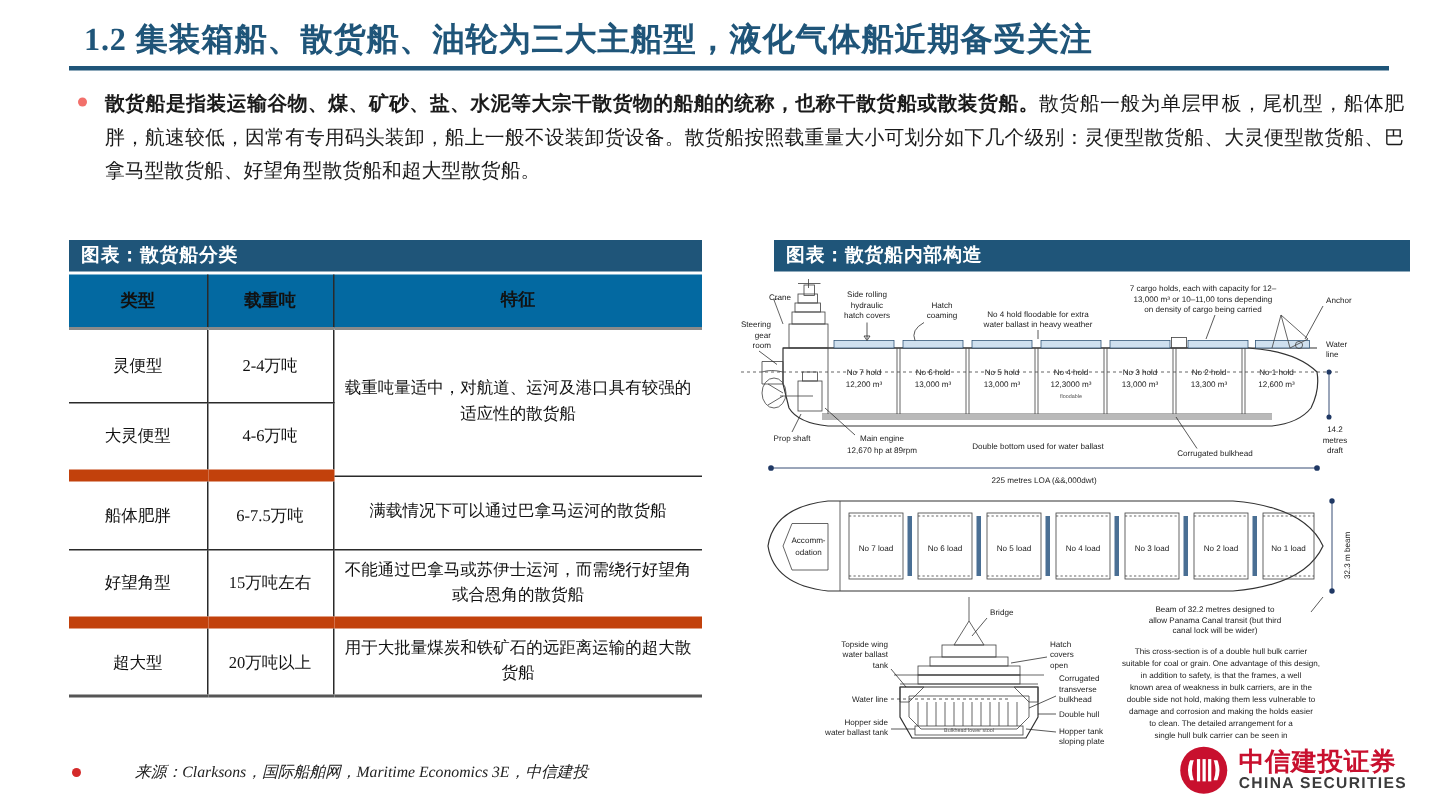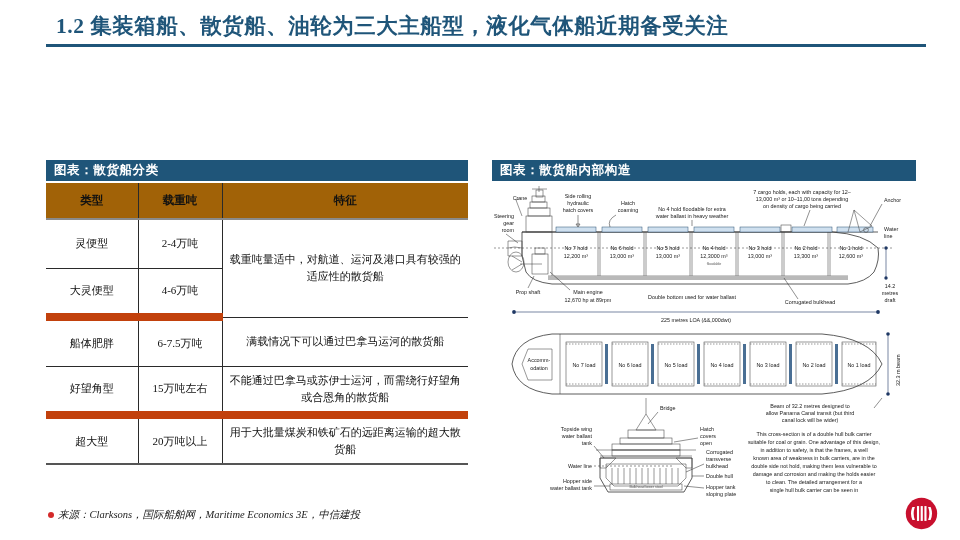--- a/index.html
+++ b/index.html
@@ -60,21 +60,21 @@
     border-collapse: collapse;
     font-family: "Liberation Serif", serif;
   }
   .tbl td, .tbl th {
     border-left: 1px solid #2a2a2a;
     border-right: 1px solid #2a2a2a;
     text-align: center; vertical-align: middle;
     font-size: 11px; color: #111; padding: 2px 4px;
   }
   .tbl thead th {
-    background: #a16207; height: 36px;
+    background: #0369a1; height: 36px;
     font-weight: bold; font-size: 11.5px;
     border-top: none; border-bottom: 2px solid #8a8a8a;
   }
   .tbl thead th.first { border-left: none; }
   .tbl thead th.last { border-right: none; }
   .tbl tbody td { height: 49px; border-bottom: 1px solid #2a2a2a; }
   .tbl tbody tr td.edgeL { border-left: none; }
   .tbl tbody tr td.edgeR { border-right: none; }
   .tbl tbody tr.thickline td { border-bottom: 8px solid #c2410c; }
   .tbl tbody tr:last-child td { border-bottom: 2px solid #555; }
@@ -82,25 +82,25 @@
   .col-dwt  { width: 84px; }
   .col-feat { width: 246px; line-height: 17px; padding: 4px 8px; }
 
   .source-line {
     position: absolute; left: 48px; top: 508px; width: 420px;
     display: flex; align-items: center; gap: 4px;
   }
   .source-dot { width: 6px; height: 6px; border-radius: 50%; background: #D42A2A; flex: 0 0 auto; }
   .source-text {
     font-family: "Liberation Serif", serif;
-    font-size: 10.5px; font-style: italic; color: #222; white-space: nowrap;
+    font-size: 10.5px; font-style: italic; color: #222; white-space: nowrap; margin-left: 32px;
   }
 
   
-  #right-panel-head { left: 492px; top: 160px; width: 424px; }
+  #right-panel-head { left: 516px; top: 160px; width: 424px; }
   .fig-wrap {
     position: absolute; left: 492px; top: 186px; width: 424px; height: 312px;
     background: #ffffff;
   }
   .fig-wrap svg { display: block; }
 
   .logo {
     position: absolute; right: 22px; bottom: 10px;
     display: flex; align-items: center; gap: 7px;
   }
@@ -119,20 +119,26 @@
 </head>
 <body>
 
 <div class="slide">
 
   <div class="title-row">
     <span class="title-text">1.2 集装箱船、散货船、油轮为三大主船型，液化气体船近期备受关注</span>
   </div>
   <div class="title-rule"></div>
 
+  <div class="lead">
+    <span class="lead-bullet"></span>
+    <div class="lead-body">
+      <b>散货船是指装运输谷物、煤、矿砂、盐、水泥等大宗干散货物的船舶的统称，也称干散货船或散装货船。</b><span>散货船一般为单层甲板，尾机型，船体肥胖，航速较低，因常有专用码头装卸，船上一般不设装卸货设备。散货船按照载重量大小可划分如下几个级别：灵便型散货船、大灵便型散货船、巴拿马型散货船、好望角型散货船和超大型散货船。</span>
+    </div>
+  </div>
 
   <div class="panel-head" id="left-panel-head">
     <span class="panel-head-text">图表：散货船分类</span>
   </div>
 
   <table class="tbl">
     <thead>
       <tr>
         <th class="col-type first">类型</th>
         <th class="col-dwt">载重吨</th>
@@ -509,15 +515,19 @@
     <svg class="logo-mark" viewBox="0 0 40 40">
       <circle cx="20" cy="20" r="19" fill="#C8102E"></circle>
       <g fill="#ffffff">
         <path d="M9 12 Q5.5 20 9 28 L12 28 Q9 20 12 12 Z"></path>
         <rect x="14.5" y="11" width="2.6" height="18"></rect>
         <rect x="19" y="11" width="2.6" height="18"></rect>
         <rect x="23.5" y="11" width="2.6" height="18"></rect>
         <path d="M31 12 Q34.5 20 31 28 L28 28 Q31 20 28 12 Z"></path>
       </g>
     </svg>
+    <div class="logo-txt">
+      <span class="logo-cn">中信建投证券</span>
+      <span class="logo-en">CHINA SECURITIES</span>
+    </div>
   </div>
 
 </div>
 
 </body></html>

